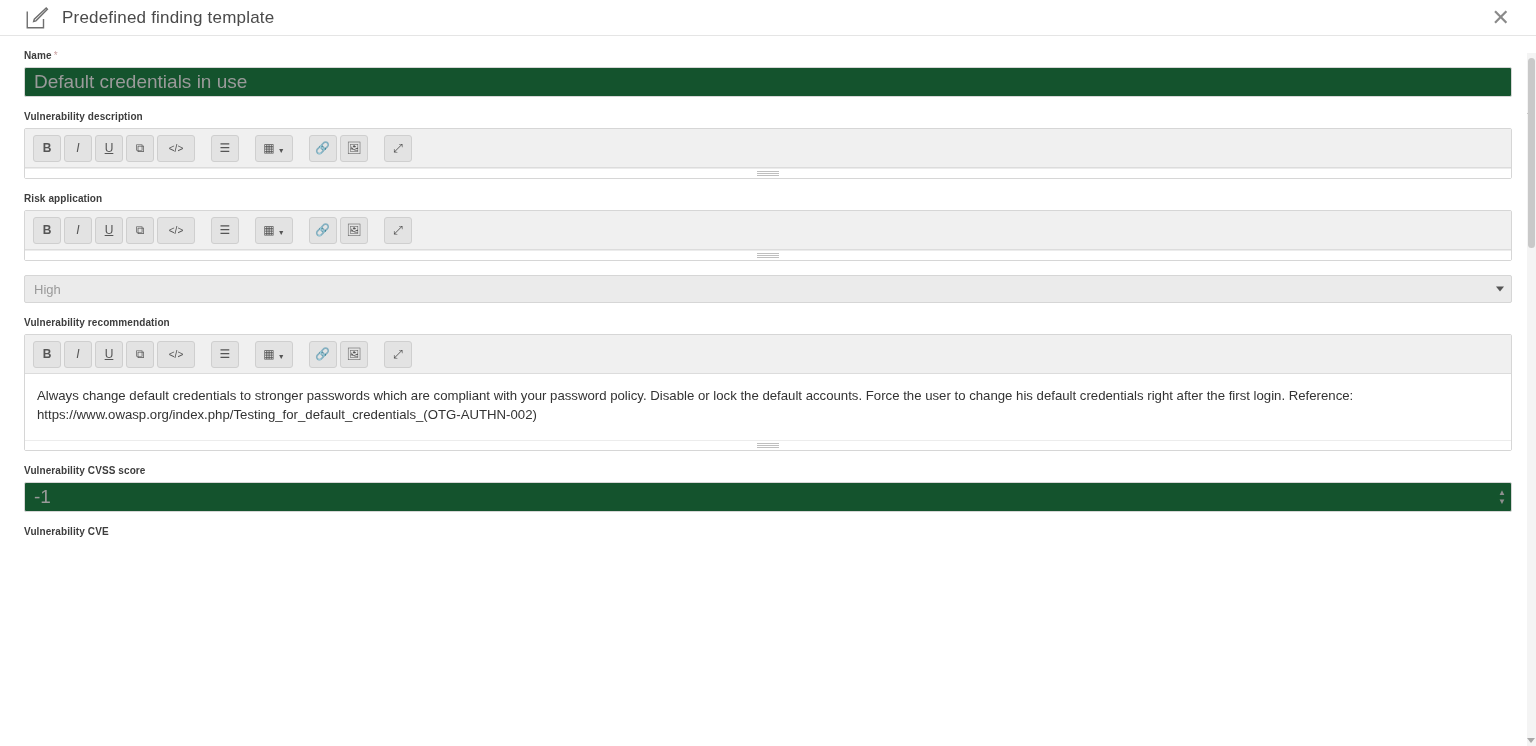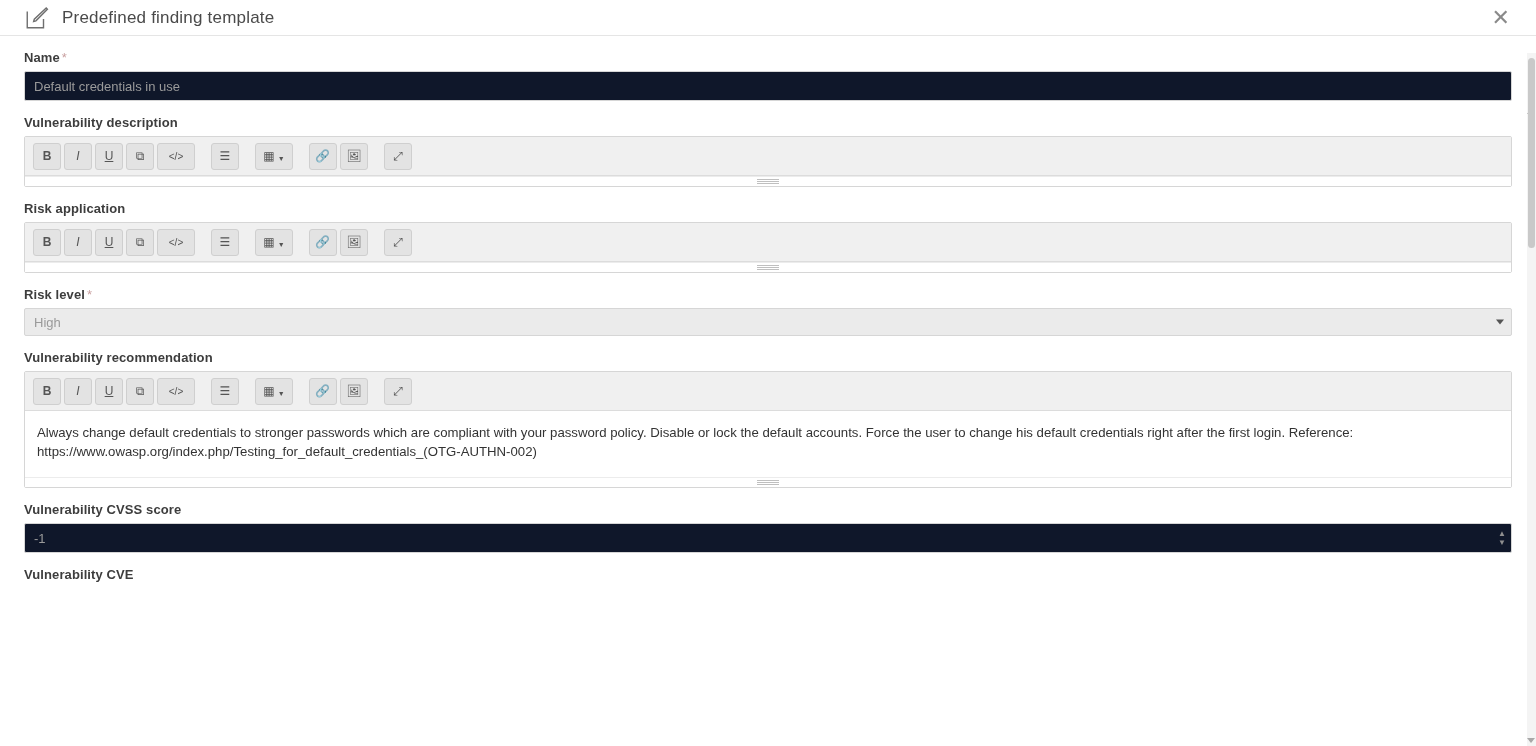--- a/index.html
+++ b/index.html
@@ -53,42 +53,42 @@
 
   
   .modal-body {
     padding: 14px 24px 0 24px;
     height: 694px;
     overflow: hidden;
     position: relative;
   }
 
   .field-label {
-    font-size: 13px;
+    font-size: 10px;
     font-weight: bold;
     color: #3d3d3d;
     margin: 0 0 6px 0;
     letter-spacing: .1px;
   }
   .req {
     color: #c9a0a0;
     font-weight: normal;
     margin-left: 2px;
   }
 
   .form-group { margin-bottom: 14px; }
 
   .text-input {
     width: 100%;
     height: 30px;
-    background: #0f172a;
+    background: #14532d;
     border: 1px solid #d6d6d6;
     border-radius: 2px;
     padding: 0 9px;
-    font-size: 13px;
+    font-size: 19px;
     color: #9a9a9a;
     font-family: "Liberation Sans", sans-serif;
     outline: none;
     display: flex;
     align-items: center;
   }
 
   
   .editor {
     border: 1px solid #d6d6d6;
@@ -293,23 +293,20 @@
         <div class="tb-sep"></div>
         <div class="tb-btn">⤢</div>
       </div>
       <div class="editor-grip">
           <span class="grip-lines"></span>
         </div>
     </div>
   </div>
 
   <div class="form-group">
-    <div class="field-label">
-      <span>Risk level</span><span class="req">*</span>
-    </div>
     <div class="select-box">
       <span>High</span>
       <span class="select-arrow"></span>
     </div>
   </div>
 
   <div class="form-group">
     <div class="field-label">Vulnerability recommendation</div>
     <div class="editor">
       <div class="editor-toolbar">

